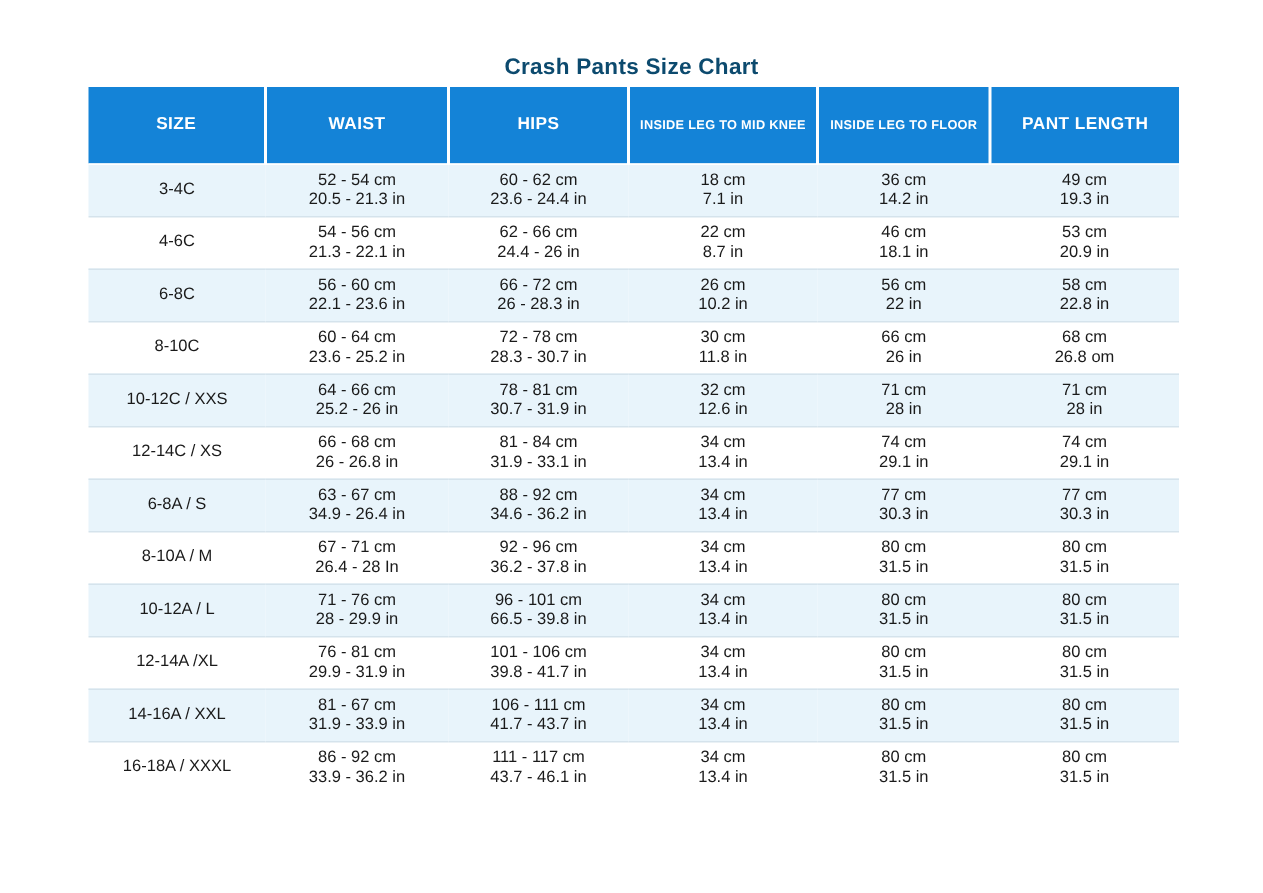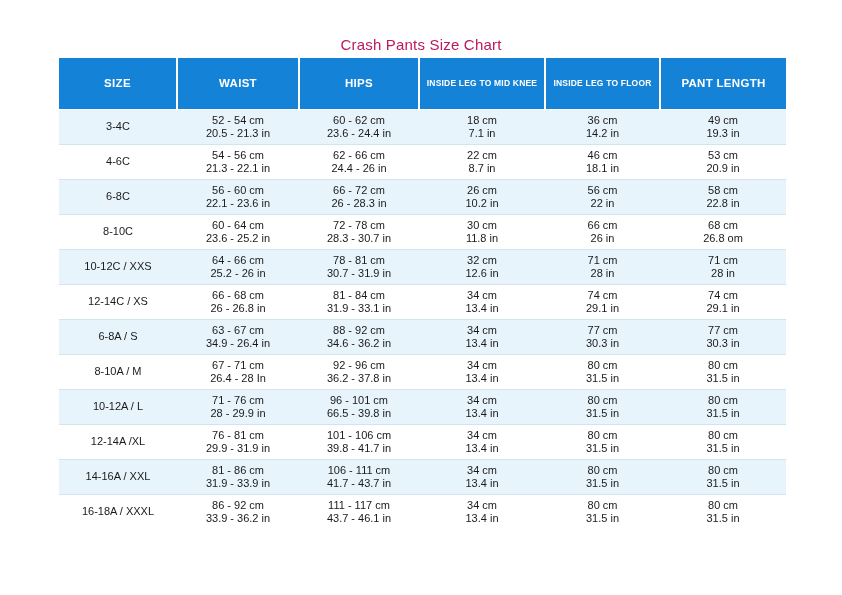--- a/index.html
+++ b/index.html
@@ -9,22 +9,22 @@
     width: 842px;
     height: 595px;
     background: #ffffff;
     font-family: "Liberation Sans", sans-serif;
     overflow: hidden;
   }
   .title {
     padding-top: 36px;
     text-align: center;
     font-size: 15px;
-    font-weight: normal;
-    color: #be185d;
+    font-weight: bold;
+    color: #0c4a6e;
     letter-spacing: 0.2px;
   }
   table.size-table {
     position: absolute;
     left: 59px;
     top: 58px;
     width: 727px;
     border-collapse: collapse;
     table-layout: fixed;
   }
@@ -307,21 +307,21 @@
             <div class="cell-line">31.5 in</div>
           </td>
           <td>
             <div class="cell-line">80 cm</div>
             <div class="cell-line">31.5 in</div>
           </td>
         </tr>
         <tr>
           <td class="size-cell">14-16A / XXL</td>
           <td>
-            <div class="cell-line">81 - 86 cm</div>
+            <div class="cell-line">81 - 67 cm</div>
             <div class="cell-line">31.9 - 33.9 in</div>
           </td>
           <td>
             <div class="cell-line">106 - 111 cm</div>
             <div class="cell-line">41.7 - 43.7 in</div>
           </td>
           <td>
             <div class="cell-line">34 cm</div>
             <div class="cell-line">13.4 in</div>
           </td>

